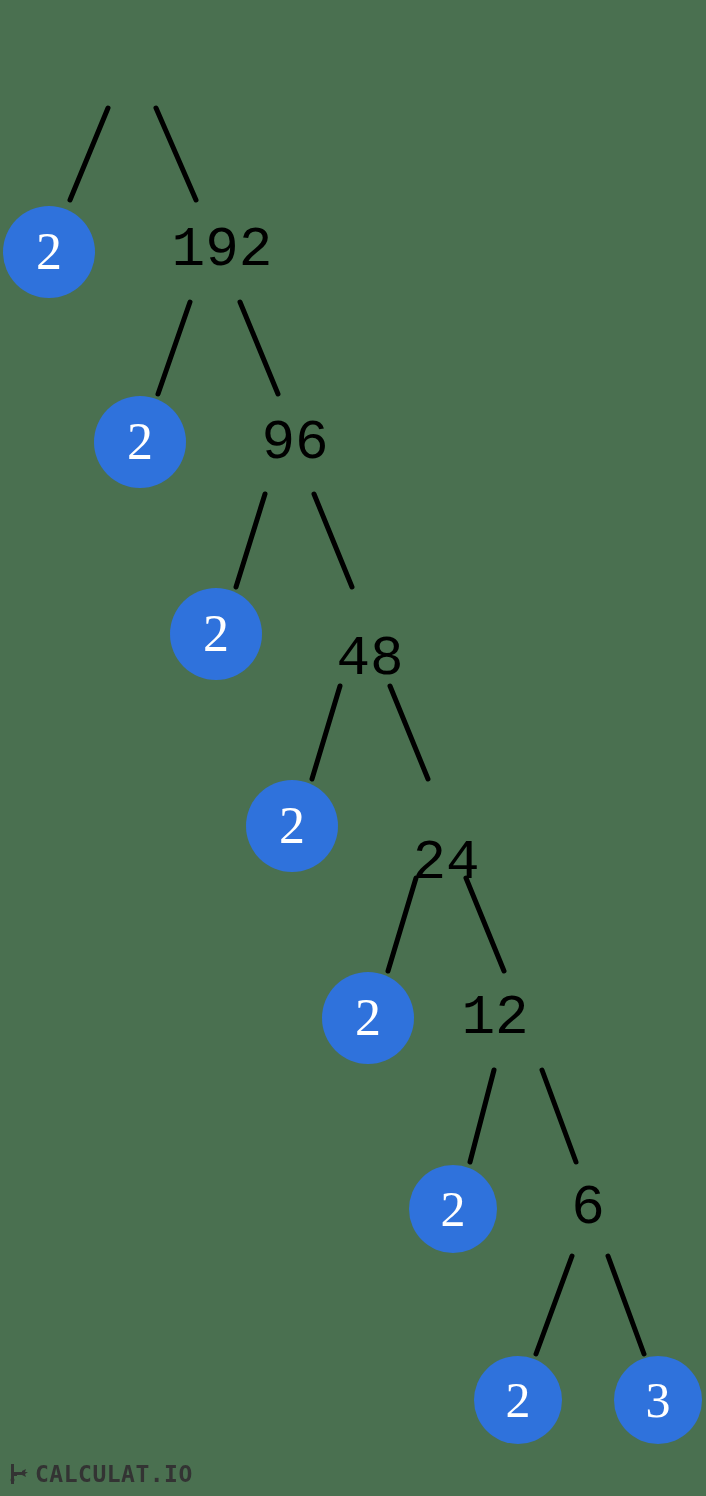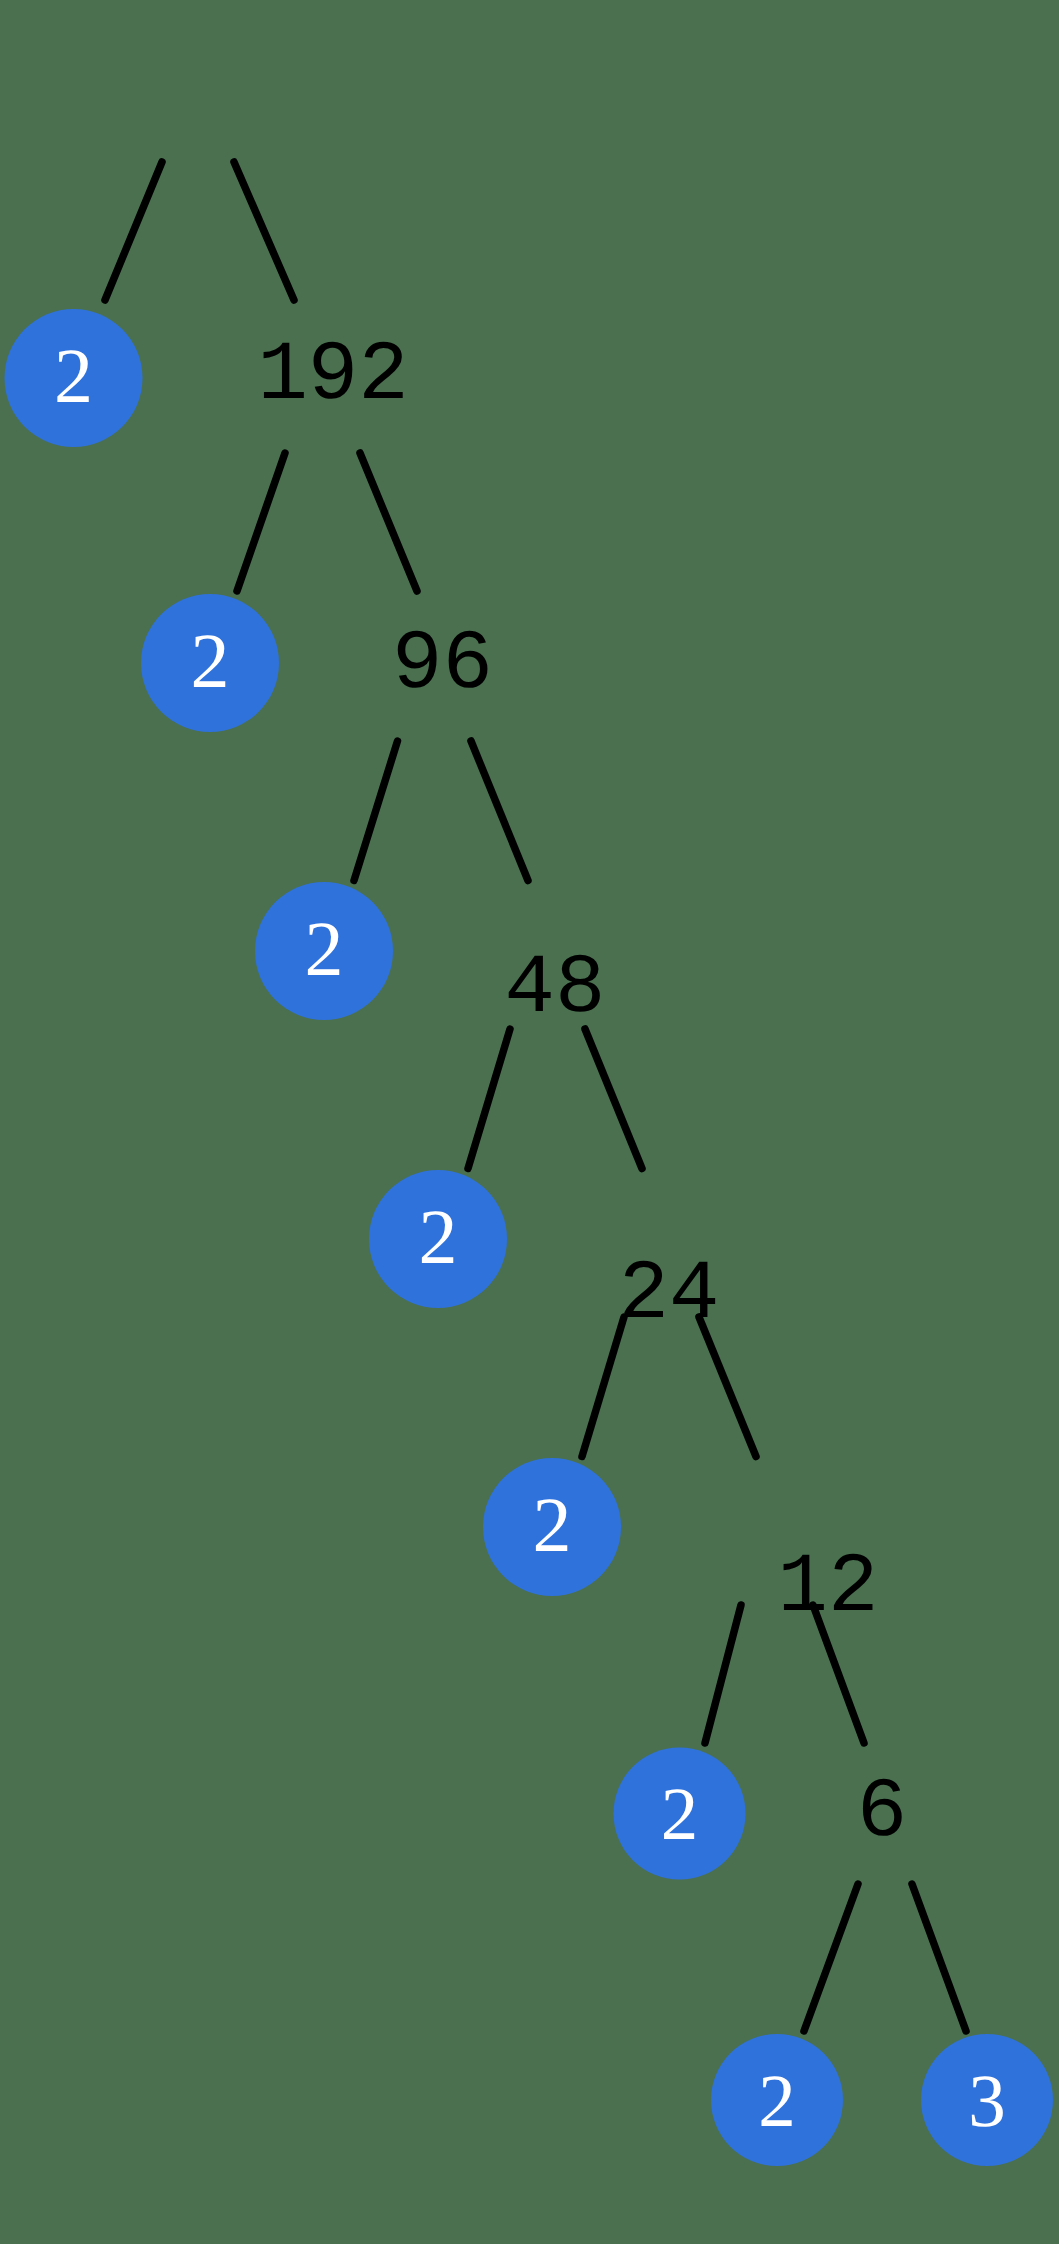--- a/index.html
+++ b/index.html
@@ -127,21 +127,30 @@
   <div id="node-layer">
       <div class="node node-prime" style="left: 49px; top: 252px;">2</div>
       <div class="node node-composite" style="left: 222px; top: 250px;">192</div>
       <div class="node node-prime" style="left: 140px; top: 442px;">2</div>
       <div class="node node-composite" style="left: 295px; top: 443px;">96</div>
       <div class="node node-prime" style="left: 216px; top: 634px;">2</div>
       <div class="node node-composite" style="left: 370px; top: 659px;">48</div>
       <div class="node node-prime" style="left: 292px; top: 826px;">2</div>
       <div class="node node-composite" style="left: 446px; top: 827px; margin-top: 36px;">24</div>
       <div class="node node-prime" style="left: 368px; top: 1018px;">2</div>
-      <div class="node node-composite" style="left: 552px; top: 1018px; margin-top: 40px;">12</div>
+      <div class="node node-composite" style="left: 495px; top: 1018px;">12</div>
       <div class="node node-prime small" style="left: 453px; top: 1209px;">2</div>
       <div class="node node-composite" style="left: 588px; top: 1208px;">6</div>
       <div class="node node-prime small" style="left: 518px; top: 1400px;">2</div>
       <div class="node node-prime small" style="left: 658px; top: 1400px;">3</div>
     </div>
 
+  <div id="footer-logo">
+    <svg class="logo-mark" viewBox="0 0 22 24">
+      <path d="M3 2 L3 22 L6 22 L6 14 L9 14 L9 11 L6 11 L6 2 Z" fill="#333333"></path>
+      <path d="M6 10 L14 10 L14 13 L6 13 Z" fill="#333333"></path>
+      <path d="M14 9 L18 7 L17 10 L20 10 L17 12 L18 15 L14 13 Z" fill="#333333"></path>
+      <circle cx="4.5" cy="18" r="2" fill="#333333"></circle>
+    </svg>
+    <span class="logo-text">CALCULAT.IO</span>
+  </div>
 
 </div>
 
 </body></html>

